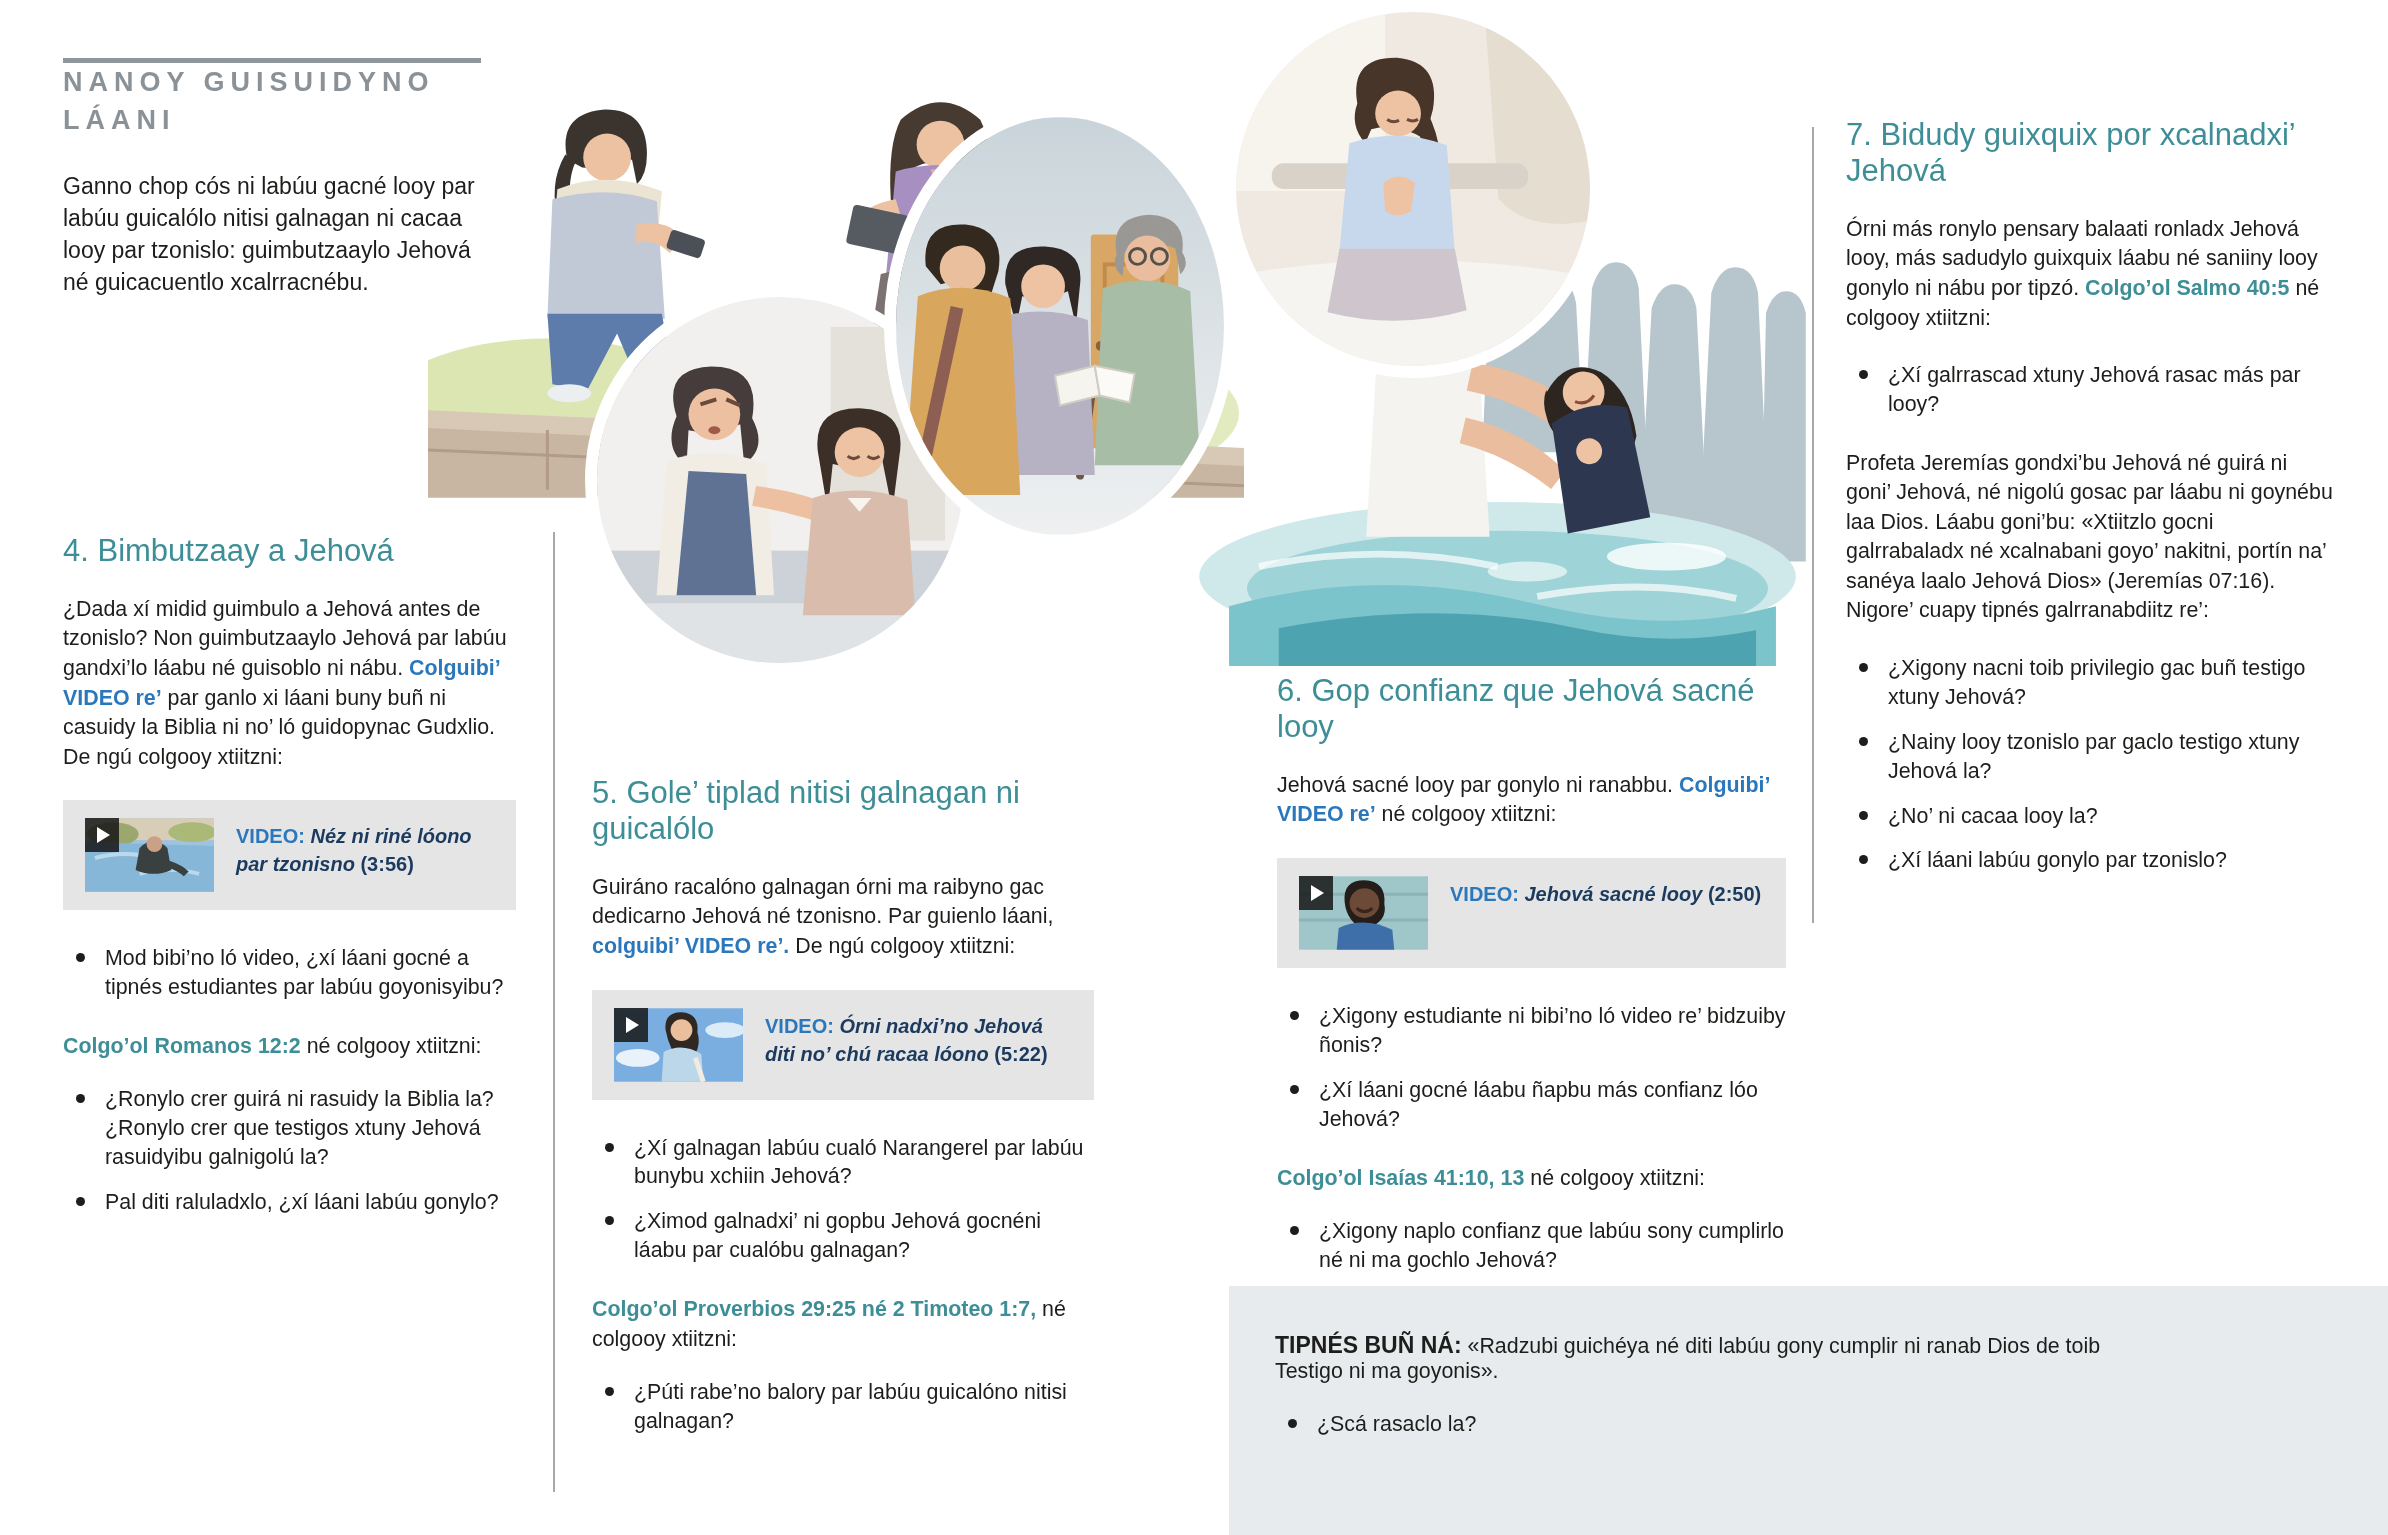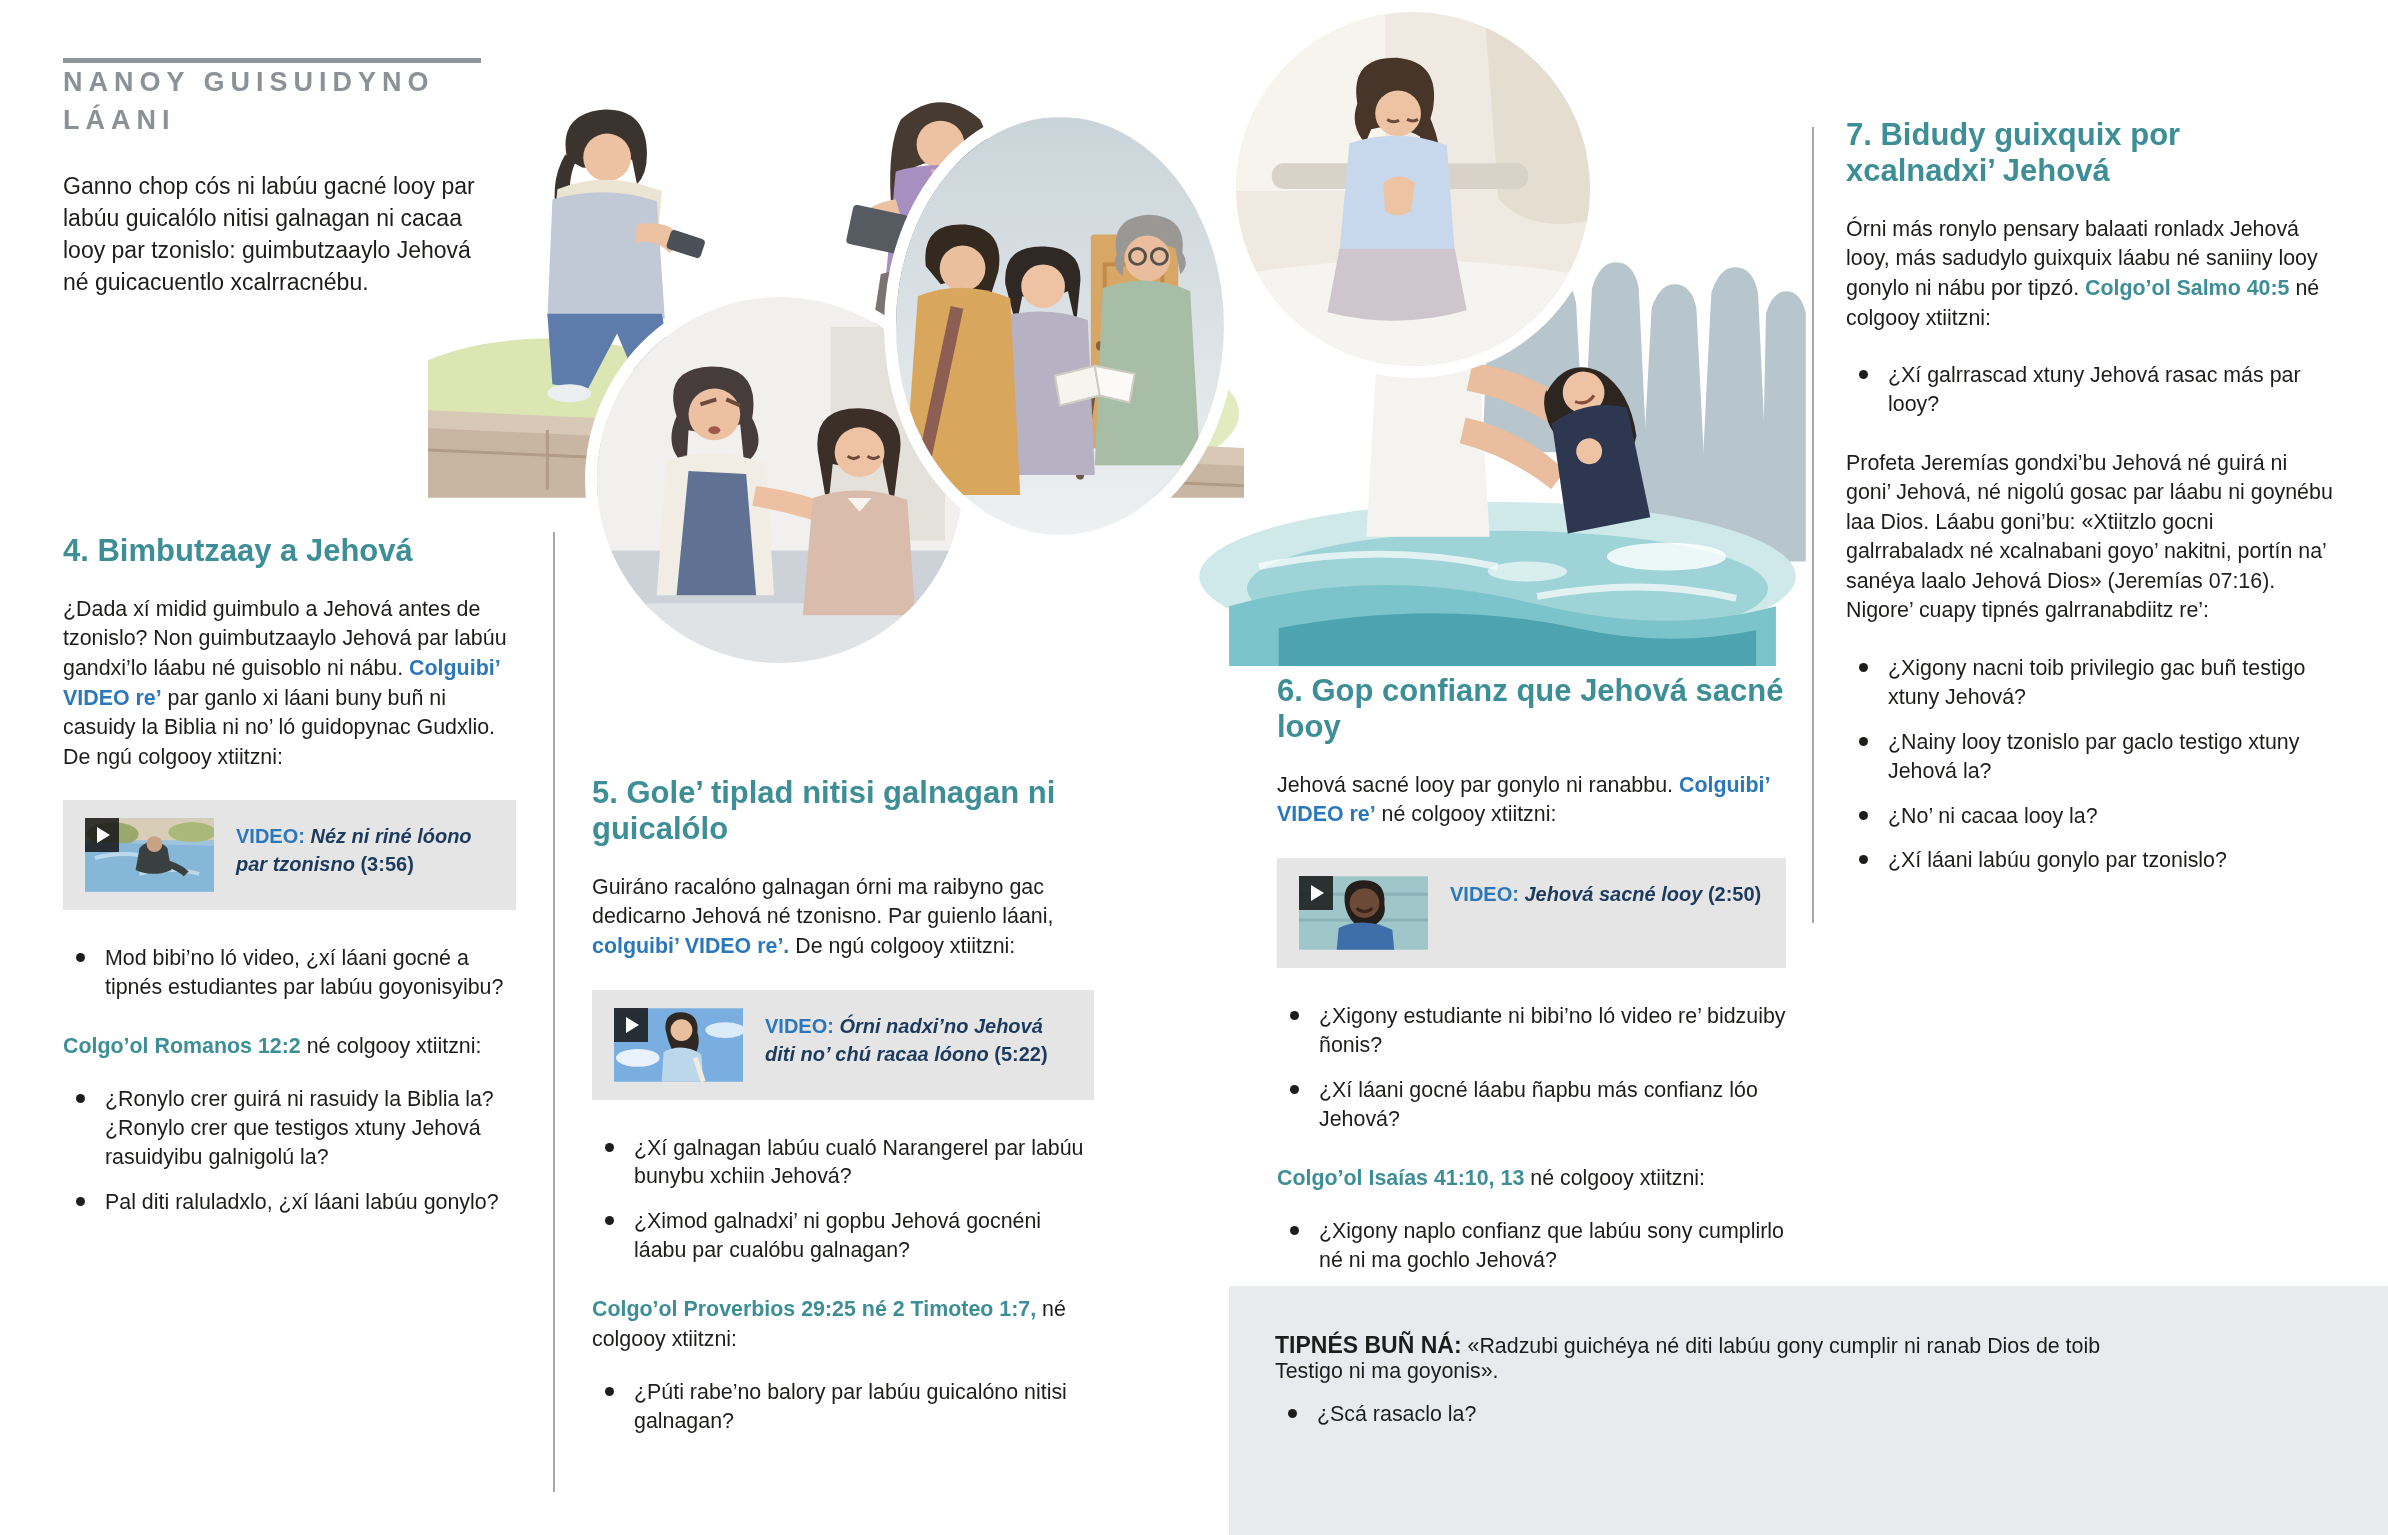--- a/index.html
+++ b/index.html
@@ -19,21 +19,21 @@
   
   .col{position:absolute;z-index:3;}
   .col1{left:63px;top:58px;width:453px;}
   .sec4{left:63px;top:533px;width:453px;}
   .sec5{left:592px;top:775px;width:502px;}
   .sec6{left:1277px;top:673px;width:509px;}
   .sec7{left:1846px;top:117px;width:490px;}
   .rule{width:418px;height:5px;background:#8f979c;}
   .kicker{font-size:27px;font-weight:700;letter-spacing:6px;color:#8a9298;line-height:1.42;}
   .intro{margin-top:30px;font-size:23px;line-height:1.4;width:430px;}
-  h2.shead{font-size:31px;line-height:1.16;color:#3d8e96;font-weight:700;margin:0 0 26px 0;}
+  h2.shead{font-size:31px;line-height:1.16;color:#3d8e96;font-weight:400;margin:0 0 26px 0;}
   p.body{font-size:21.4px;line-height:1.38;margin:0 0 28px 0;}
   .link{color:#2b77bb;font-weight:700;}
   .ref{color:#3d8e96;font-weight:700;}
   .vbox{display:flex;gap:22px;background:#e5e5e5;padding:18px 22px;margin:0 0 34px 0;align-items:flex-start;}
   .thumb{width:129px;height:74px;position:relative;flex:none;}
   .thumb svg{display:block;width:100%;height:100%;}
   .play{position:absolute;left:0;top:0;width:34px;height:34px;background:rgba(22,22,22,.85);
         display:flex;align-items:center;justify-content:center;}
   .play-tri{width:0;height:0;border-left:13px solid #fff;border-top:8px solid transparent;border-bottom:8px solid transparent;margin-left:3px;}
   .vtext{font-size:20px;font-weight:700;color:#1b3a5e;line-height:1.4;padding-top:4px;}
@@ -44,21 +44,21 @@
   ul.bullets li::before{content:"";position:absolute;left:13px;top:9px;width:9px;height:9px;border-radius:50%;background:#1d1d1b;}
   .scripture{font-size:21.4px;line-height:1.38;margin:0 0 24px 0;}
   .vdiv{position:absolute;width:2px;background:#a3a9ad;z-index:3;}
   .vdiv1{left:553px;top:532px;height:960px;}
   .vdiv2{left:1812px;top:127px;height:796px;}
   
   .summary{position:absolute;left:1229px;top:1286px;width:1159px;height:268px;background:#e8ebed;z-index:3;}
   .summary-inner{padding:46px 70px 0 46px;width:856px;}
   .sum-lead{font-size:23px;font-weight:700;}
   .sum-quote{font-size:21.4px;}
-  .summary ul.bullets{margin-top:16px;}
+  .summary ul.bullets{margin-top:26px;}
 </style>
 </head>
 <body>
 
 <div class="page">
 
   <div class="illu illu-bench">
     <svg viewBox="0 0 820 500" aria-hidden="true">
       <ellipse cx="120" cy="415" rx="170" ry="75" fill="#dbe6b2"></ellipse>
       <ellipse cx="420" cy="425" rx="210" ry="80" fill="#c9d898"></ellipse>

